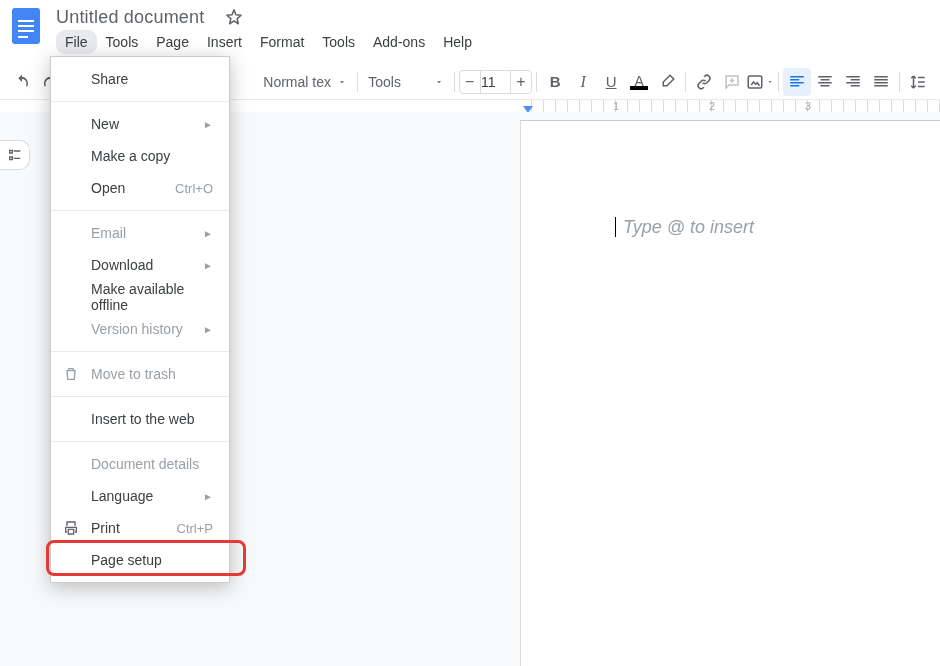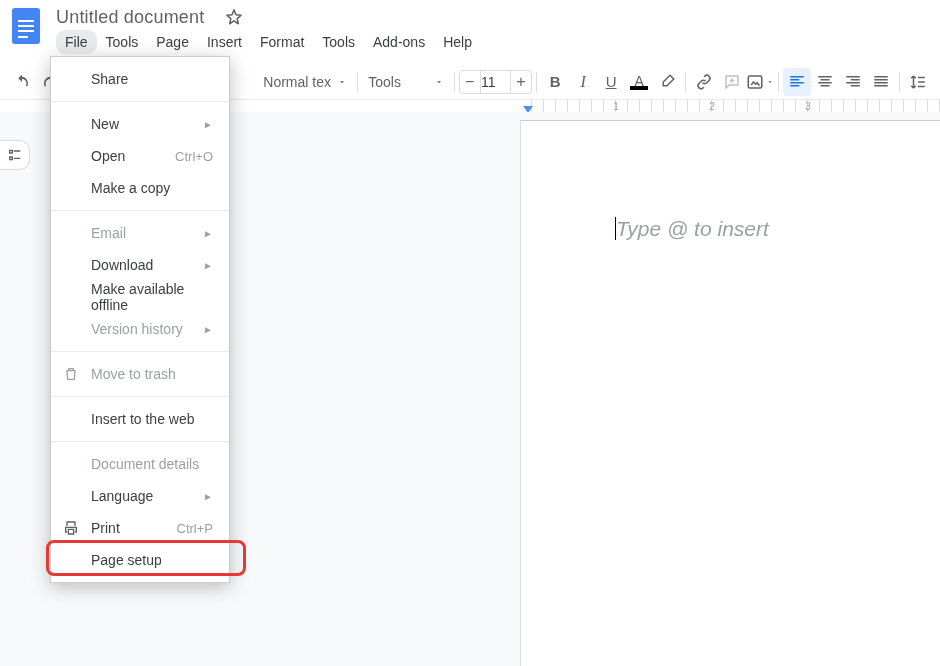--- a/index.html
+++ b/index.html
@@ -138,23 +138,23 @@
     position: absolute;
     left: 520px; top: 8px;
     width: 800px; height: 1035px;
     background: #fff;
     border: 1px solid var(--grey-300);
     border-top: 1px solid #ccc;
   }
   .page-inner { padding: 96px; }
   .placeholder-text {
     font-style: italic; color: var(--grey-500);
-    font-size: 21px;
+    font-size: 18px;
     border-left: 1px solid #000;
-    padding-left: 0;
+    padding-left: 7px;
     margin-left:-2px;
   }
 
   
   .side-tab {
     position: absolute; left: 0; top: 140px;
     width: 30px; height: 30px;
     background: #fff;
     border: 1px solid var(--grey-300);
     border-left: none;
@@ -395,25 +395,25 @@
 
 <div class="dd-row">
       <span>Share</span>
     </div>
     <div class="dd-sep"></div>
     <div class="dd-row">
       <span>New</span>
       <span class="sub-arrow">►</span>
     </div>
     <div class="dd-row">
+      <span>Make a copy</span>
+    </div>
+    <div class="dd-row">
       <span>Open</span>
       <span class="shortcut">Ctrl+O</span>
-    </div>
-    <div class="dd-row">
-      <span>Make a copy</span>
     </div>
     <div class="dd-sep"></div>
     <div class="dd-row disabled">
       <span>Email</span>
       <span class="sub-arrow">►</span>
     </div>
     <div class="dd-row">
       <span>Download</span>
       <span class="sub-arrow">►</span>
     </div>

